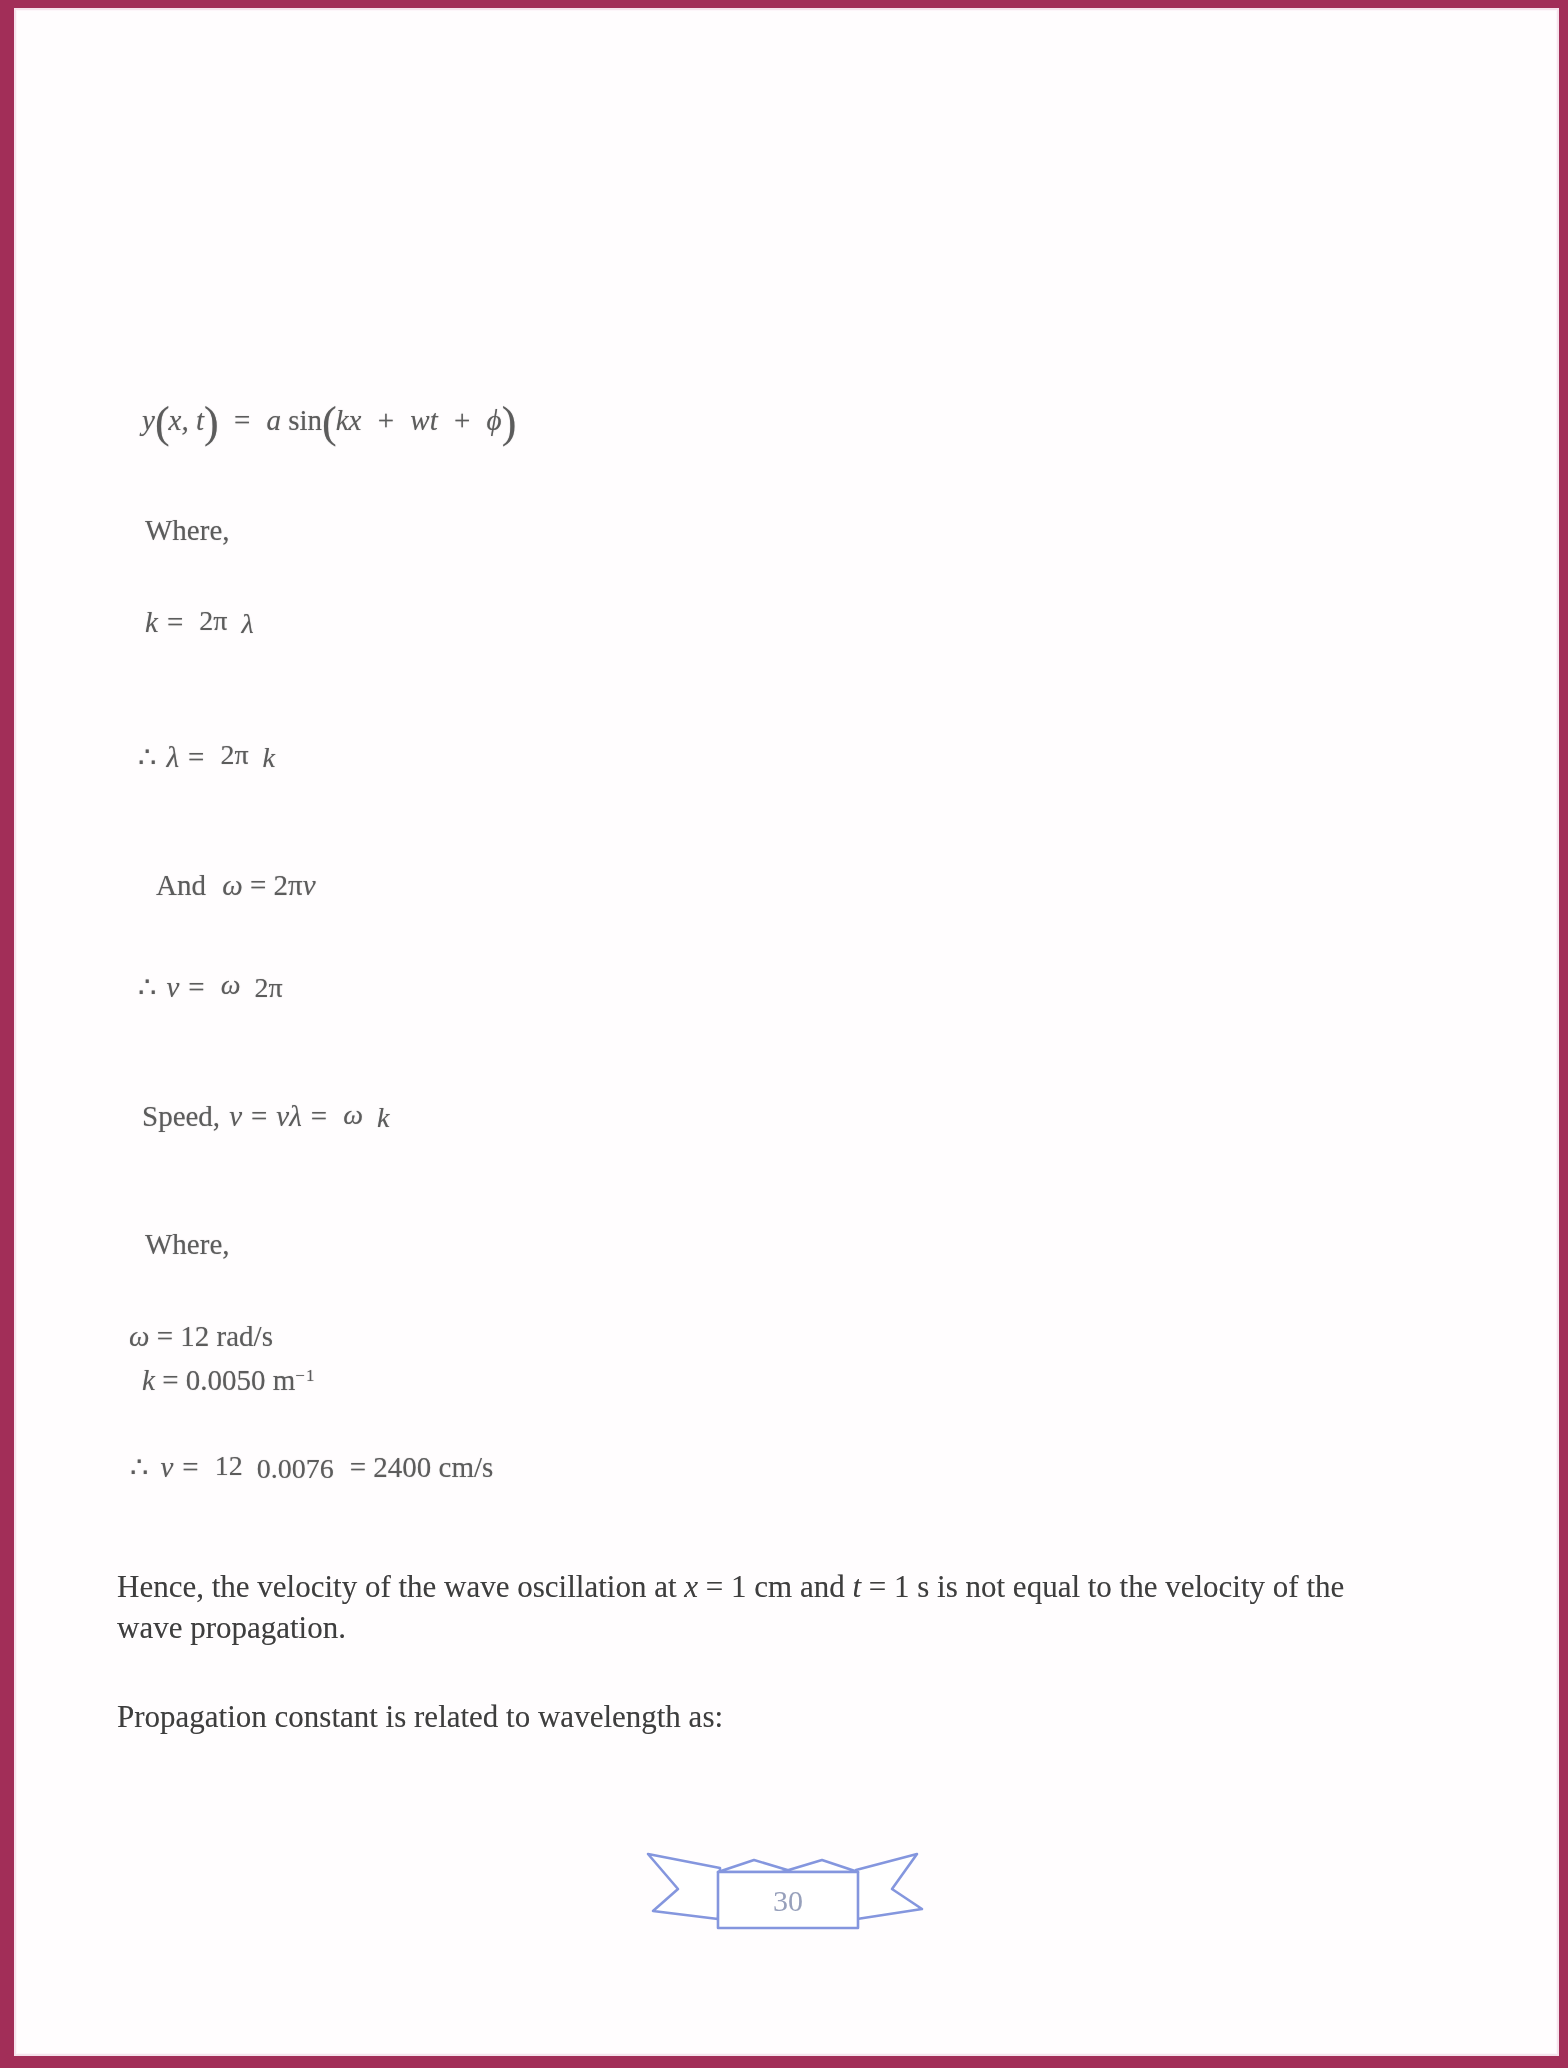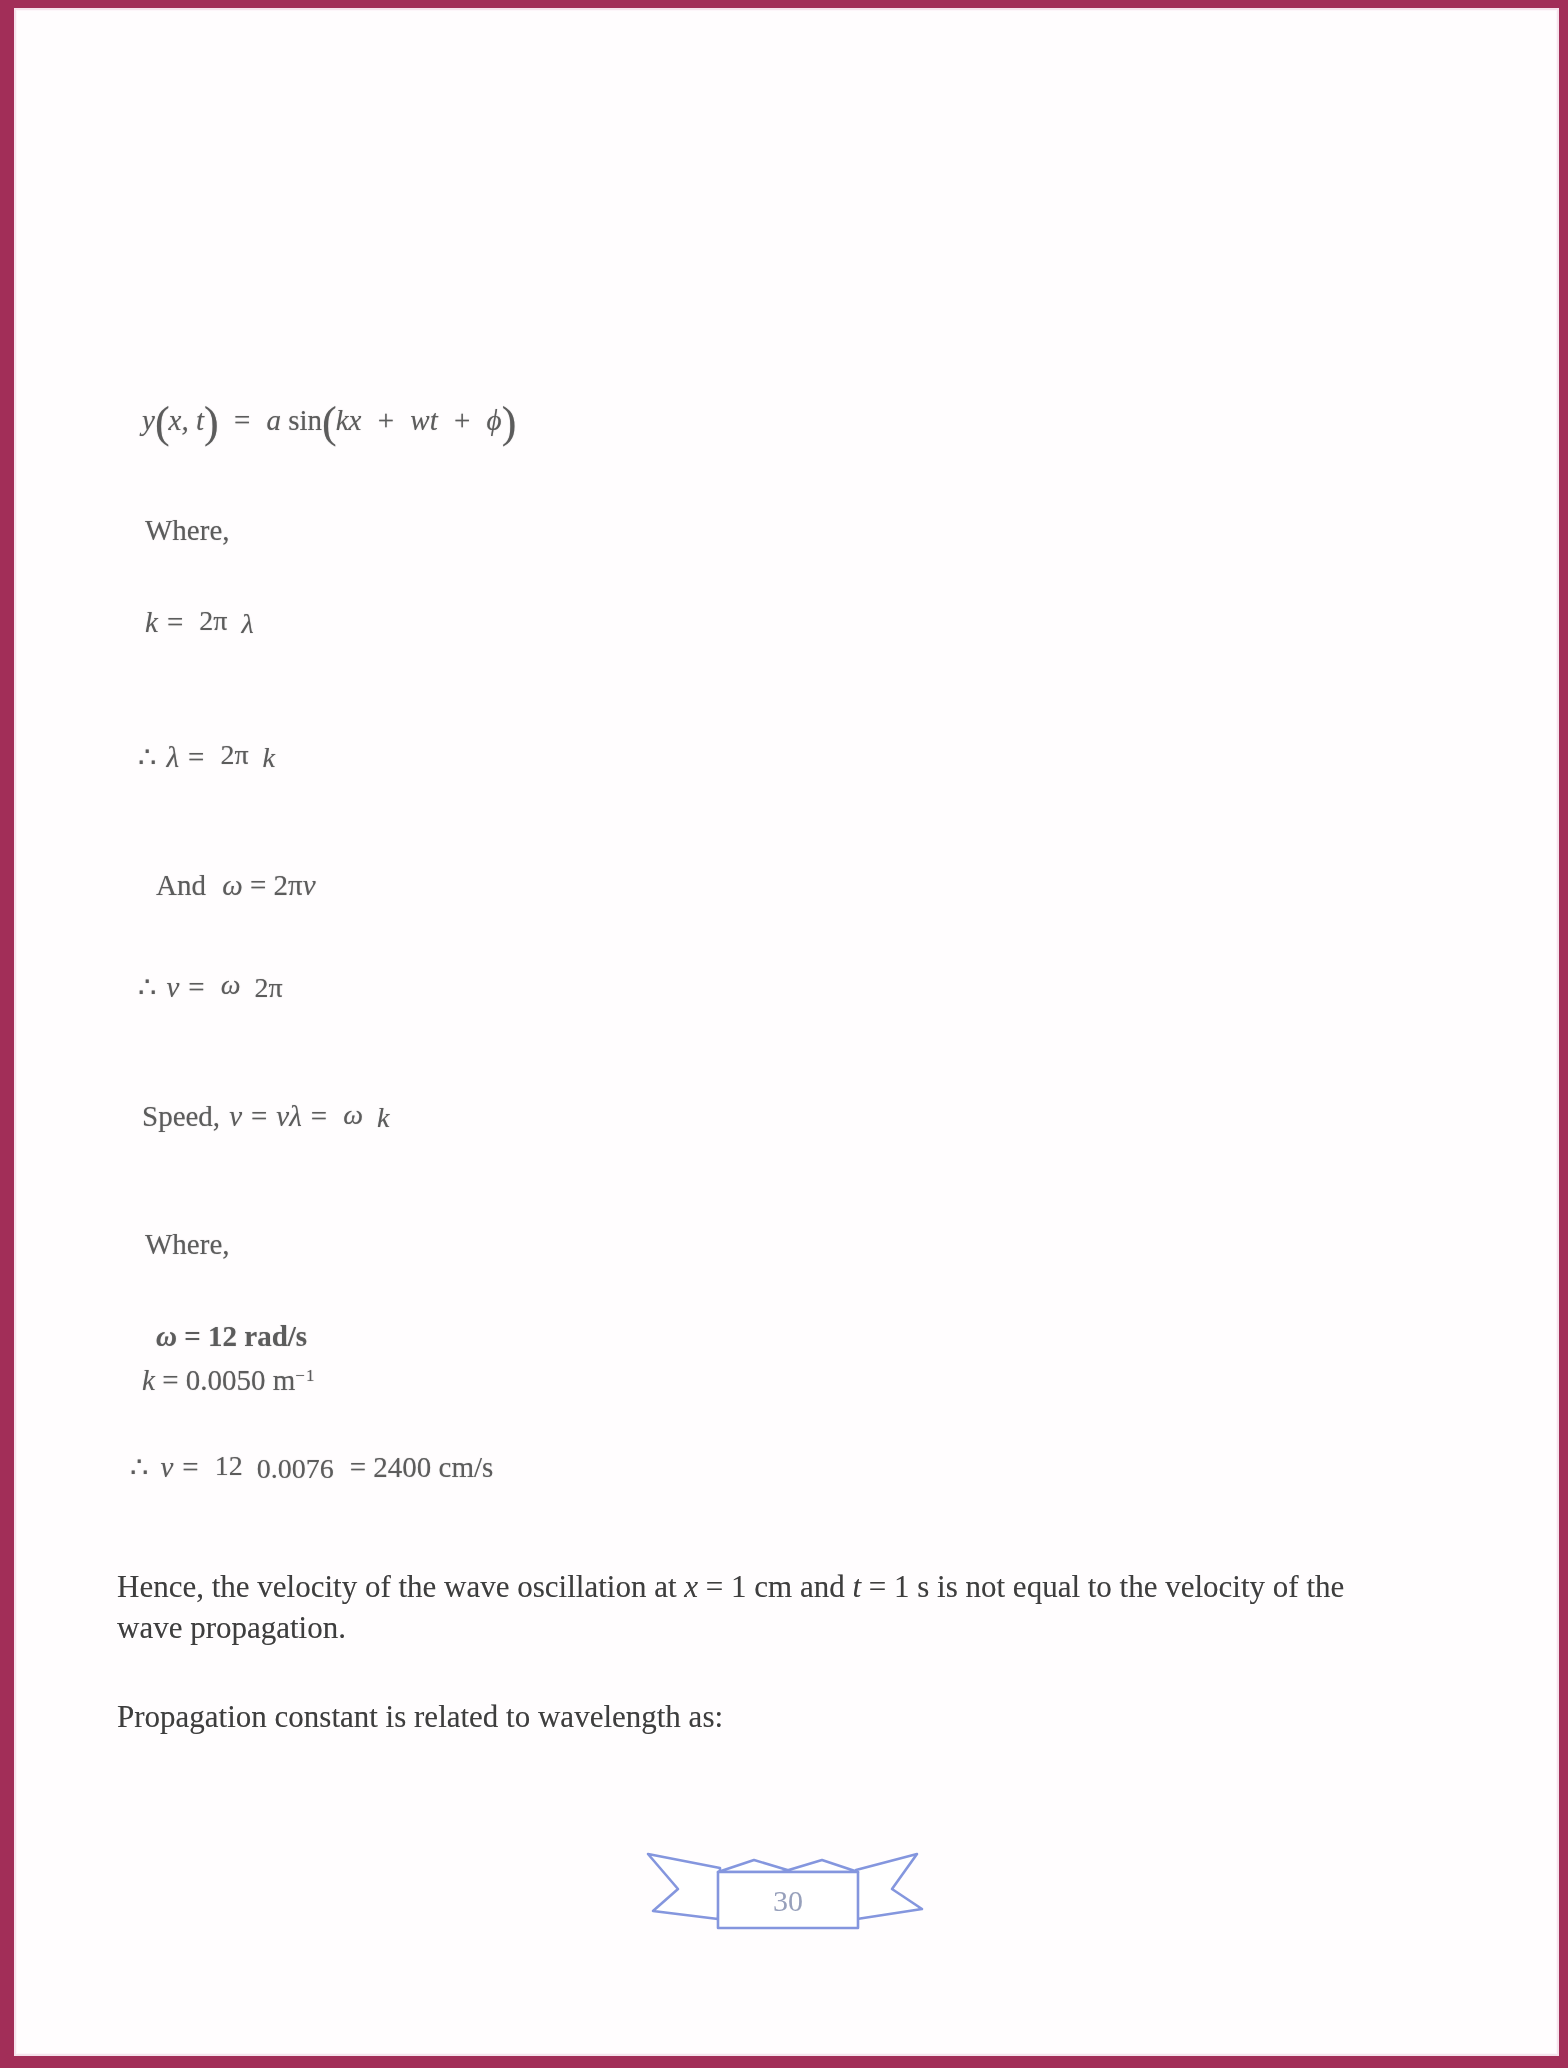--- a/index.html
+++ b/index.html
@@ -119,21 +119,21 @@
     <span class="op">=</span>
     <span class="frac">
       <span class="num it">ω</span>
       <span class="bar"></span>
       <span class="den it">k</span>
     </span>
   </div>
 
   <div class="mline" style="left:145px;top:1228px;">Where,</div>
 
-  <div class="mline" style="left:156px;top:1320px;font-weight:bold;">
+  <div class="mline" style="left:129px;top:1320px;">
     <span class="it">ω</span>
     <span>= 12 rad/s</span>
   </div>
 
   <div class="mline" style="left:142px;top:1364px;">
     <span class="it">k</span>
     <span>= 0.0050 m</span><sup>−1</sup>
   </div>
 
   <div class="mline mflex" style="left:130px;top:1450px;">

